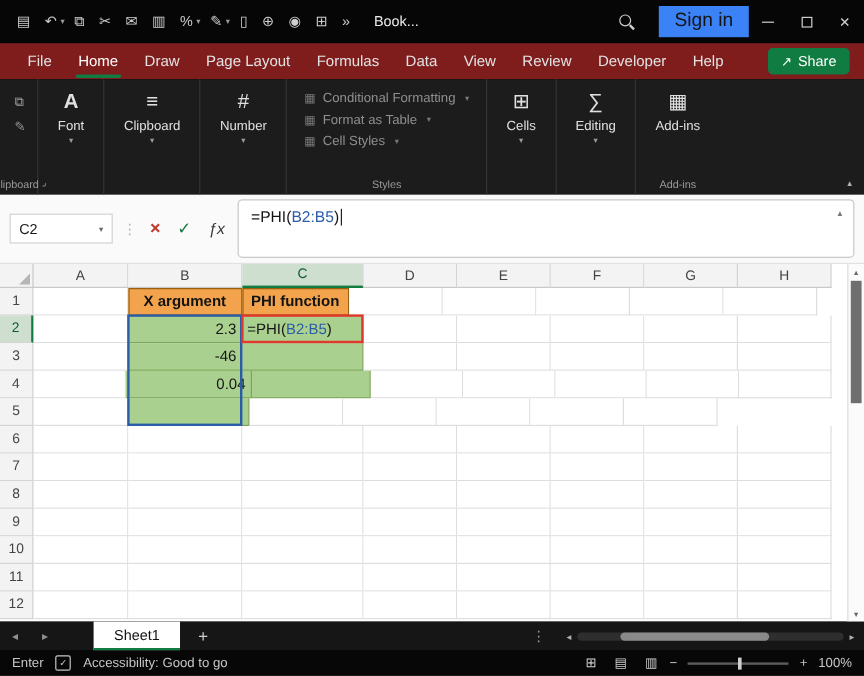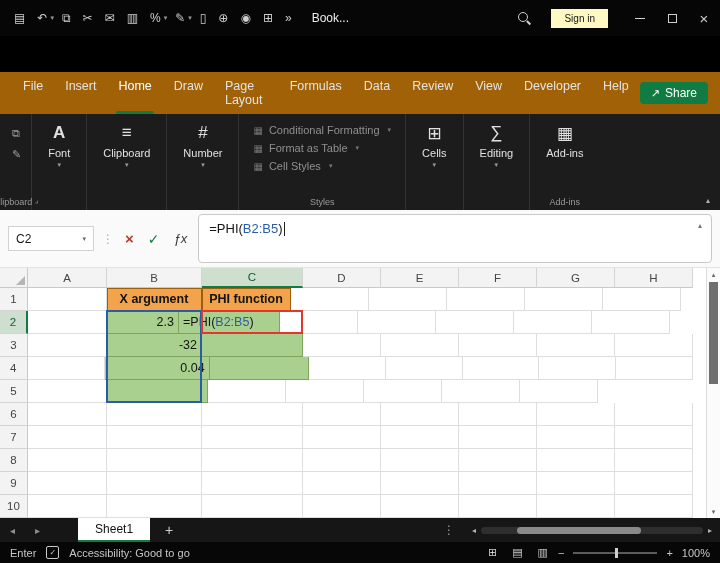--- a/index.html
+++ b/index.html
@@ -13,31 +13,31 @@
   .qat { display:flex; align-items:center; }
   .qat-icon { font-size:12px; padding:0 6px; color:#cfcfcf; cursor:default; }
   .qat-chev { font-size:7px; color:#9a9a9a; margin:0 2px 0 -3px; }
   .wb-title { margin-left:14px; font-size:12px; color:#ececec; }
   .tb-spacer { flex:1; }
   .search-icon { position:relative; width:13px; height:13px; margin-right:20px; }
   .search-icon::before { content:""; position:absolute; left:0; top:0; width:8px; height:8px;
     border:1.5px solid #cfcfcf; border-radius:50%; }
   .search-icon::after { content:""; position:absolute; left:8.5px; top:8.5px; width:5px;
     height:1.5px; background:#cfcfcf; transform:rotate(45deg); transform-origin:left center; }
-  .signin-btn { background:#fef9c3; color:#141414; font-size:10px; padding:4px 13px;
-    margin-right:16px; }
+  .signin-btn { background:#3b82f6; color:#141414; font-size:16px; padding:4px 13px;
+    }
   .winbtn { width:32px; height:36px; display:flex; align-items:center; justify-content:center;
     color:#cfcfcf; }
   .min-glyph { width:10px; height:1px; background:#cfcfcf; display:block; }
   .max-glyph { width:9px; height:9px; border:1px solid #cfcfcf; display:block; }
   .close-glyph { font-size:15px; line-height:1; }
 
   
-  .menubar { flex:0 0 30px; background:#a16207; display:flex; align-items:center;
-    padding-left:12px;margin-top:36px; }
+  .menubar { flex:0 0 30px; background:#7f1d1d; display:flex; align-items:center;
+    padding-left:12px; }
   .mtab { color:#e3e3e3; font-size:12.5px; padding:7px 11px; position:relative; cursor:default; }
   .mtab.active { color:#ffffff; }
   .mtab.active::after { content:""; position:absolute; left:9px; right:9px; bottom:0;
     height:3px; background:var(--accent,#107C41); border-radius:2px; }
   .share-btn { margin-left:auto; margin-right:12px; background:var(--accent,#107C41);
     color:#fff; font-size:12px; padding:4px 11px; border-radius:4px; display:flex;
     align-items:center; gap:5px; }
   .share-arrow { font-size:11px; }
 
   
@@ -177,28 +177,27 @@
         <span class="max-glyph"></span>
       </span>
     <span class="winbtn">
         <span class="close-glyph">×</span>
       </span>
   </div>
 
   <div class="menubar">
     <div style="display:flex">
         <div class="mtab">File</div>
-        <div class="mtab">Insert</div>
         <div class="mtab active">Home</div>
         <div class="mtab">Draw</div>
         <div class="mtab">Page Layout</div>
         <div class="mtab">Formulas</div>
         <div class="mtab">Data</div>
+        <div class="mtab">View</div>
         <div class="mtab">Review</div>
-        <div class="mtab">View</div>
         <div class="mtab">Developer</div>
         <div class="mtab">Help</div>
       </div>
     <span class="share-btn">
       <span class="share-arrow">↗</span>
       <span>Share</span>
     </span>
   </div>
 
   <div class="ribbon">
@@ -325,36 +324,36 @@
             <div class="cell orange" style="width: 89px;">PHI function</div>
             <div class="cell" style="width: 78px;"></div>
             <div class="cell" style="width: 78px;"></div>
             <div class="cell" style="width: 78px;"></div>
             <div class="cell" style="width: 78px;"></div>
             <div class="cell" style="width: 78px;"></div>
           </div>
           <div class="grow">
             <div class="rowhead sel">2</div>
             <div class="cell" style="width: 79px;"></div>
-            <div class="cell green num" style="width: 72px;">2.3</div>
+            <div class="cell green num" style="width: 95px;">2.3</div>
             <div class="cell green formula" style="width: 101px;">
               <span>=PHI(</span>
               <span class="frange">B2:B5</span>
               <span>)</span>
             </div>
             <div class="cell" style="width: 78px;"></div>
             <div class="cell" style="width: 78px;"></div>
             <div class="cell" style="width: 78px;"></div>
             <div class="cell" style="width: 78px;"></div>
             <div class="cell" style="width: 78px;"></div>
           </div>
           <div class="grow">
             <div class="rowhead">3</div>
             <div class="cell" style="width: 79px;"></div>
-            <div class="cell green num" style="width: 95px;">-32</div>
+            <div class="cell green num" style="width: 95px;">-46</div>
             <div class="cell green" style="width: 101px;"></div>
             <div class="cell" style="width: 78px;"></div>
             <div class="cell" style="width: 78px;"></div>
             <div class="cell" style="width: 78px;"></div>
             <div class="cell" style="width: 78px;"></div>
             <div class="cell" style="width: 78px;"></div>
           </div>
           <div class="grow">
             <div class="rowhead">4</div>
             <div class="cell" style="width: 79px;"></div>

